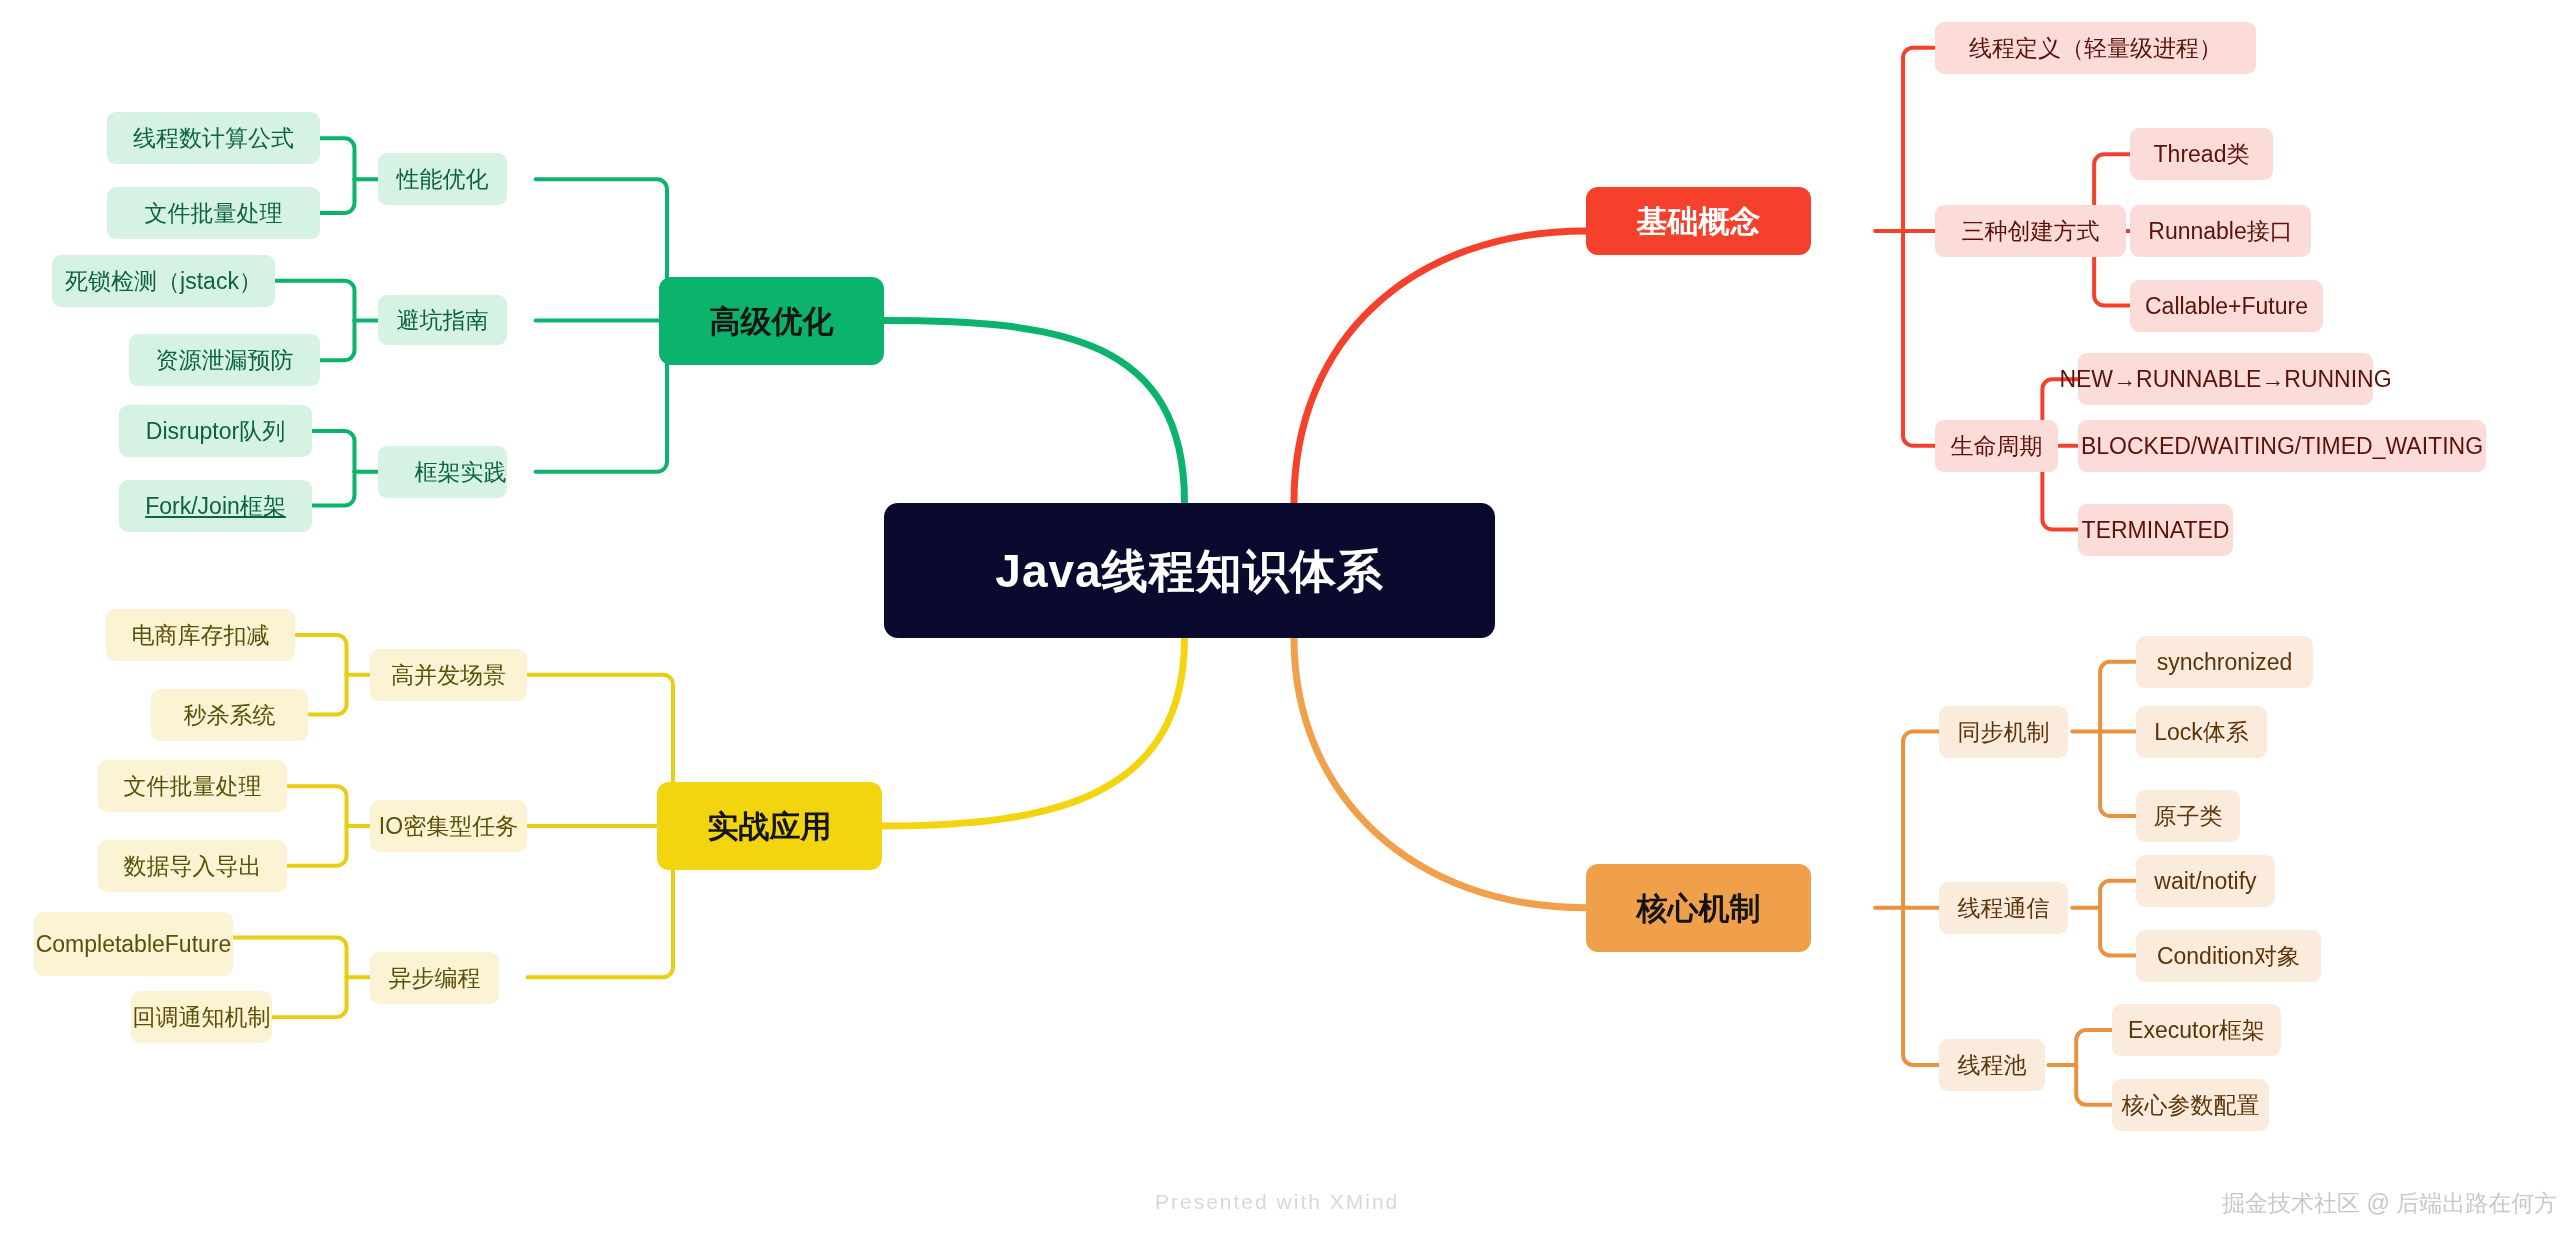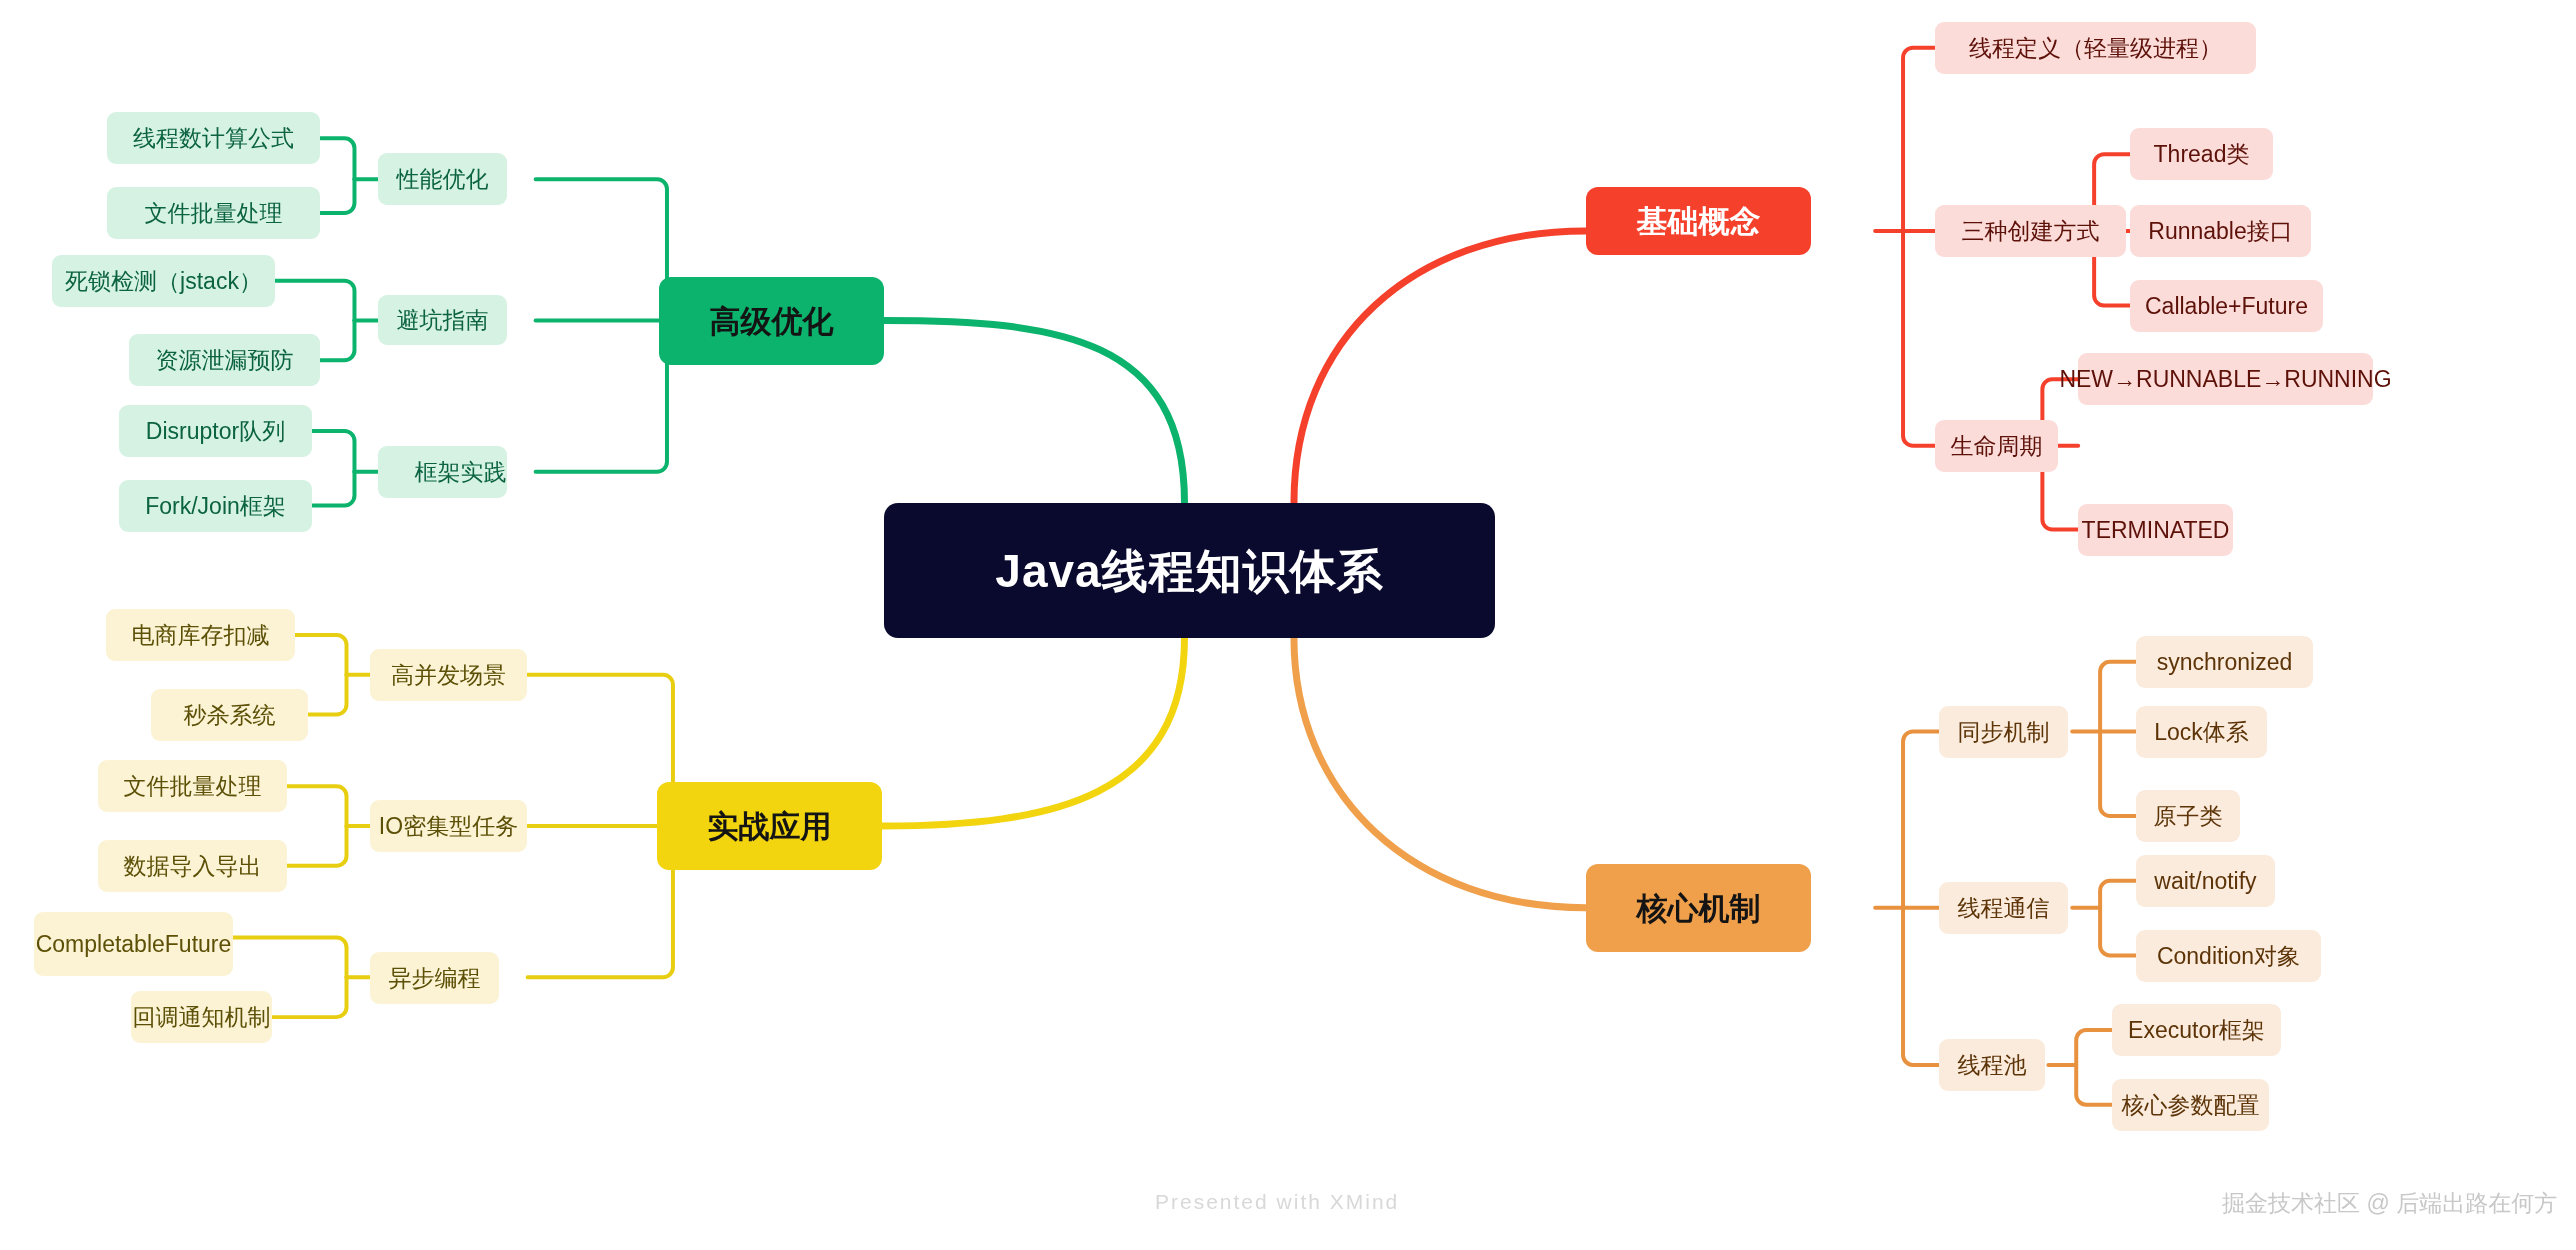--- a/index.html
+++ b/index.html
@@ -208,20 +208,23 @@
   <div class="node leaf l-red" style="left:2130px; top:280px; width:193px; height:52px;">
     <span>Callable+Future</span>
   </div>
 
   <div class="node sub s-red" style="left:1935px; top:420px; width:123px; height:52px;">
     <span>生命周期</span>
   </div>
   <div class="node leaf l-red" style="left:2078px; top:353px; width:295px; height:52px;">
     <span>NEW→RUNNABLE→RUNNING</span>
   </div>
+  <div class="node leaf l-red" style="left:2078px; top:420px; width:408px; height:52px;">
+    <span>BLOCKED/WAITING/TIMED_WAITING</span>
+  </div>
   <div class="node leaf l-red" style="left:2078px; top:504px; width:155px; height:52px;">
     <span>TERMINATED</span>
   </div>
 
   <div class="node main-branch mb-orange" style="left:1586px; top:864px; width:225px; height:88px;">
     <span>核心机制</span>
   </div>
 
   <div class="node sub s-orange" style="left:1939px; top:706px; width:129px; height:52px;">
     <span>同步机制</span>
@@ -279,21 +282,21 @@
   <div class="node leaf l-green" style="left:129px; top:334px; width:191px; height:52px;">
     <span>资源泄漏预防</span>
   </div>
 
   <div class="node sub s-green" style="left:378px; top:446px; width:129px; height:52px;padding-left:36px;">
     <span>框架实践</span>
   </div>
   <div class="node leaf l-green" style="left:119px; top:405px; width:193px; height:52px;">
     <span>Disruptor队列</span>
   </div>
-  <div class="node leaf l-green" style="left:119px; top:480px; width:193px; height:52px;">
+  <div class="node leaf l-green" style="left:119px; top:480px; width:193px; height:52px;text-decoration:underline;">
     <span>Fork/Join框架</span>
   </div>
 
   <div class="node main-branch mb-yellow" style="left:657px; top:782px; width:225px; height:88px;">
     <span>实战应用</span>
   </div>
 
   <div class="node sub s-yellow" style="left:370px; top:649px; width:157px; height:52px;">
     <span>高并发场景</span>
   </div>

